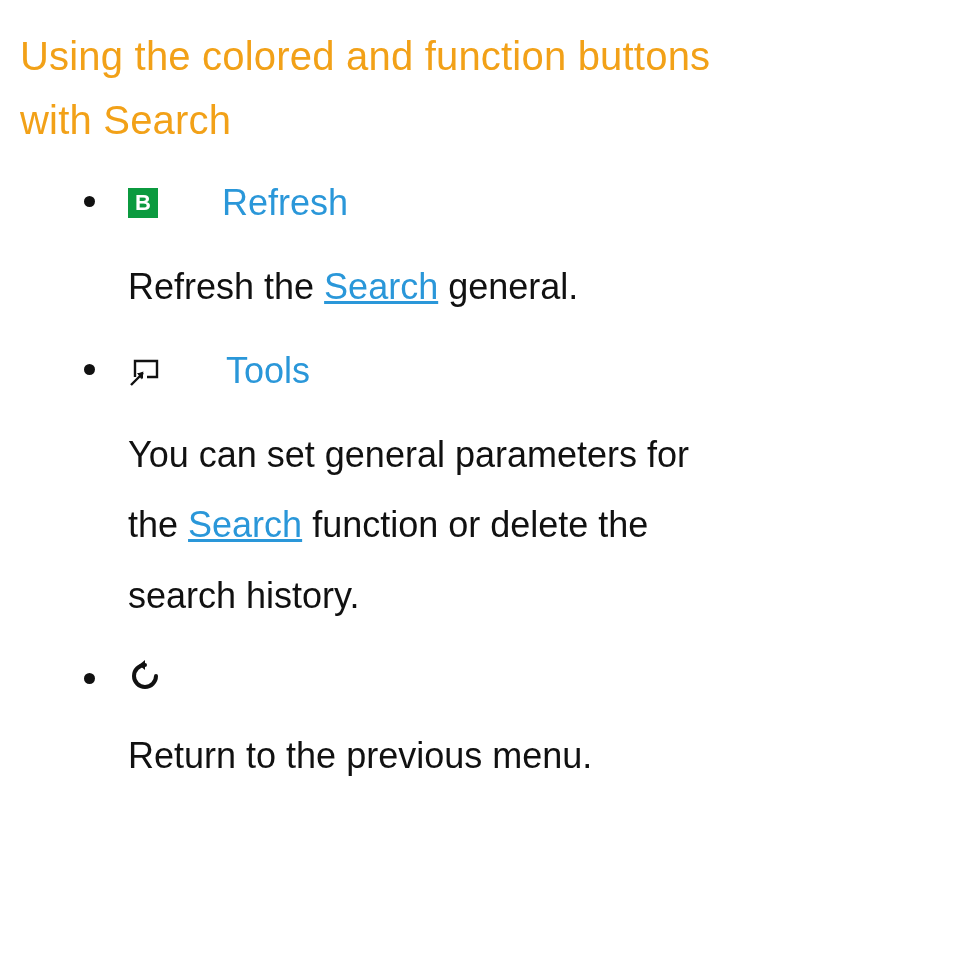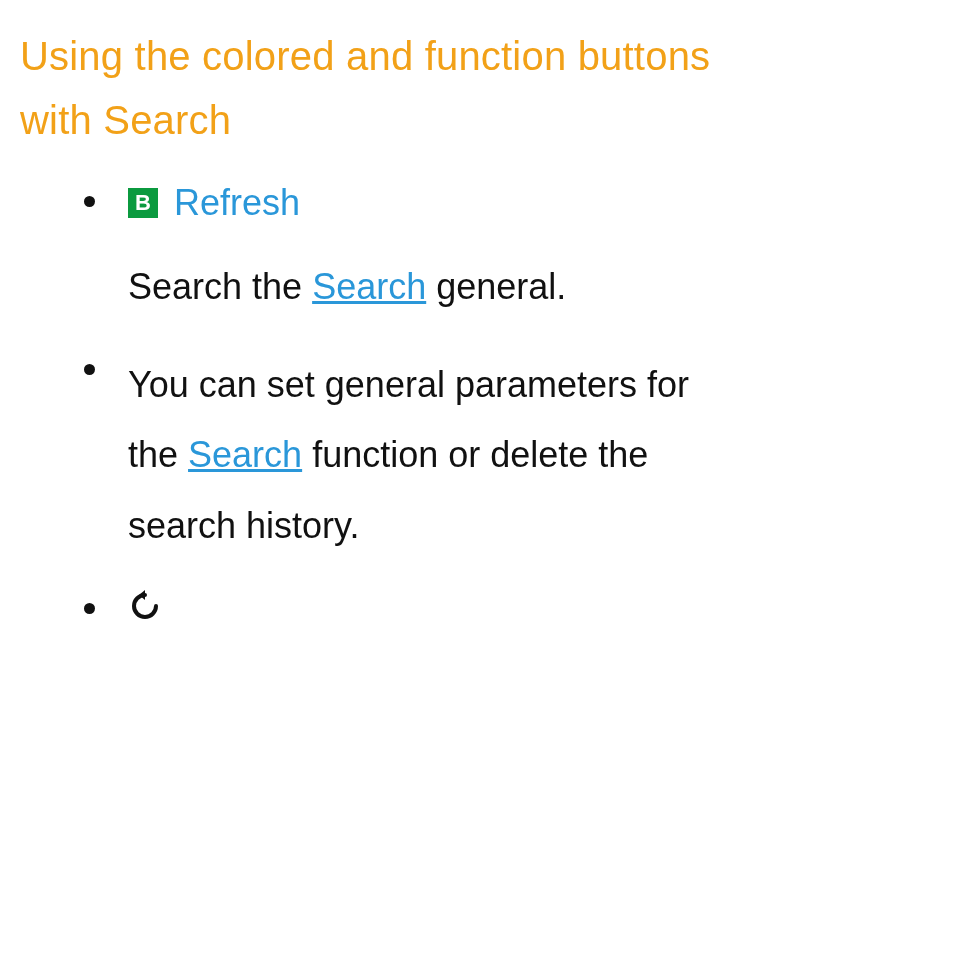--- a/index.html
+++ b/index.html
@@ -46,20 +46,21 @@
   .item-head {
     display: flex;
     align-items: center;
     gap: 16px;
     margin-bottom: 28px;
   }
   .item-title {
     color: #2a97d9;
     font-size: 36px;
     font-weight: 400;
+    margin-left: 48px;
   }
   .item-desc {
     font-size: 36px;
     color: #111;
     line-height: 1.95;
     font-weight: 400;
   }
   .kw {
     color: #2a97d9;
     text-decoration: underline;
@@ -99,36 +100,55 @@
   <h1 class="heading">Using the colored and function buttons with Search</h1>
 
   <ul class="items">
 
     <li>
       <div class="item-head">
         <span class="b-btn">B</span>
         <span class="item-title">Refresh</span>
       </div>
       <div class="item-desc">
-        <span>Search the </span><span class="kw">Search</span><span> general.</span>
+        <span>Refresh the </span><span class="kw">Search</span><span> general.</span>
       </div>
     </li>
 
     <li>
+      <div class="item-head">
+        <span class="icon-wrap">
+          <svg viewBox="0 0 32 32">
+            <g fill="none" stroke="#111" stroke-width="2.4">
+
+              <path d="M6 22 L6 6 L28 6 L28 22 L18 22" stroke-linecap="butt"></path>
+            </g>
+
+            <path d="M2 30 L14 18" stroke="#111" stroke-width="2.4" fill="none"></path>
+            <polygon points="14,18 8,18 14,24" fill="#111"></polygon>
+
+            <polygon points="15,17 9,19 13,25" fill="#111" transform="translate(-0.5,-0.5)"></polygon>
+          </svg>
+        </span>
+        <span class="item-title">Tools</span>
+      </div>
       <div class="item-desc">
         <span>You can set general parameters for the </span><span class="kw">Search</span><span> function or delete the search history.</span>
       </div>
     </li>
 
     <li>
       <div class="item-head">
         <span class="icon-wrap">
           <svg viewBox="0 0 32 32">
             <path d="M16 5 A11 11 0 1 0 27 16" fill="none" stroke="#111" stroke-width="4" stroke-linecap="round"></path>
             <polygon points="16,0 16,10 10,5" fill="#111"></polygon>
           </svg>
         </span>
       </div>
+      <div class="item-desc">
+        <span>Return to the previous menu.</span><span class="kw"></span><span></span>
+      </div>
     </li>
 
   </ul>
 
 </div>
 
 </body></html>

